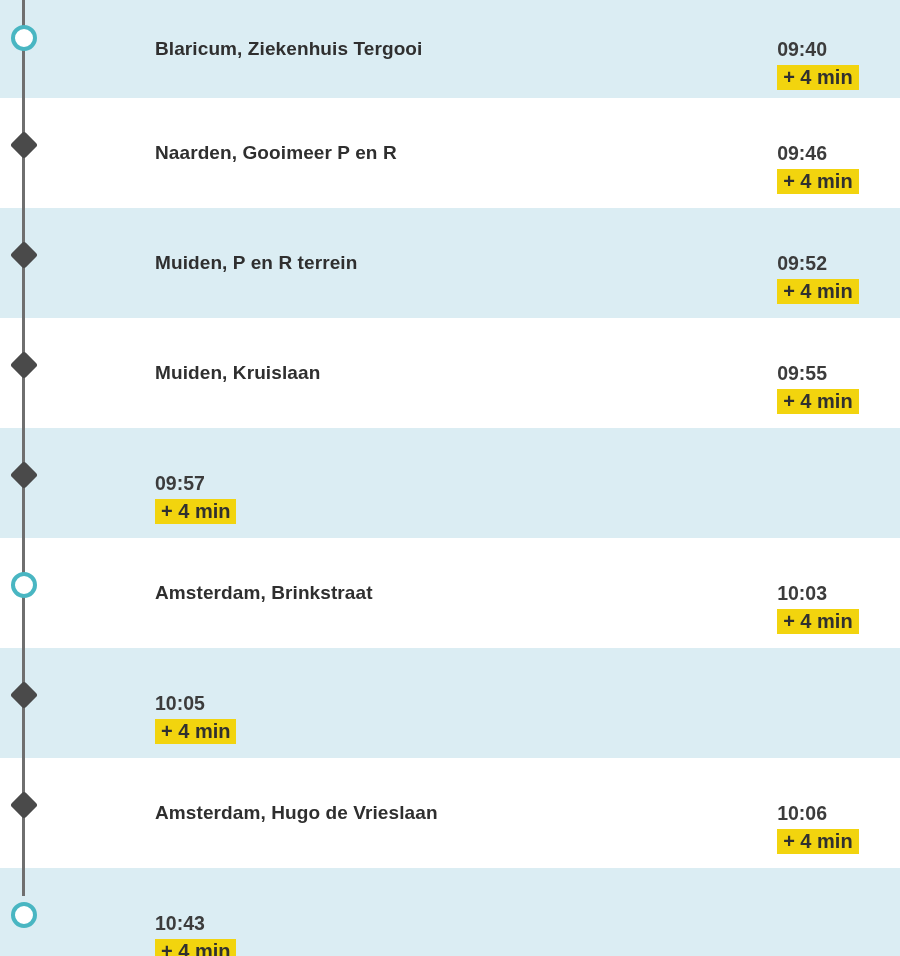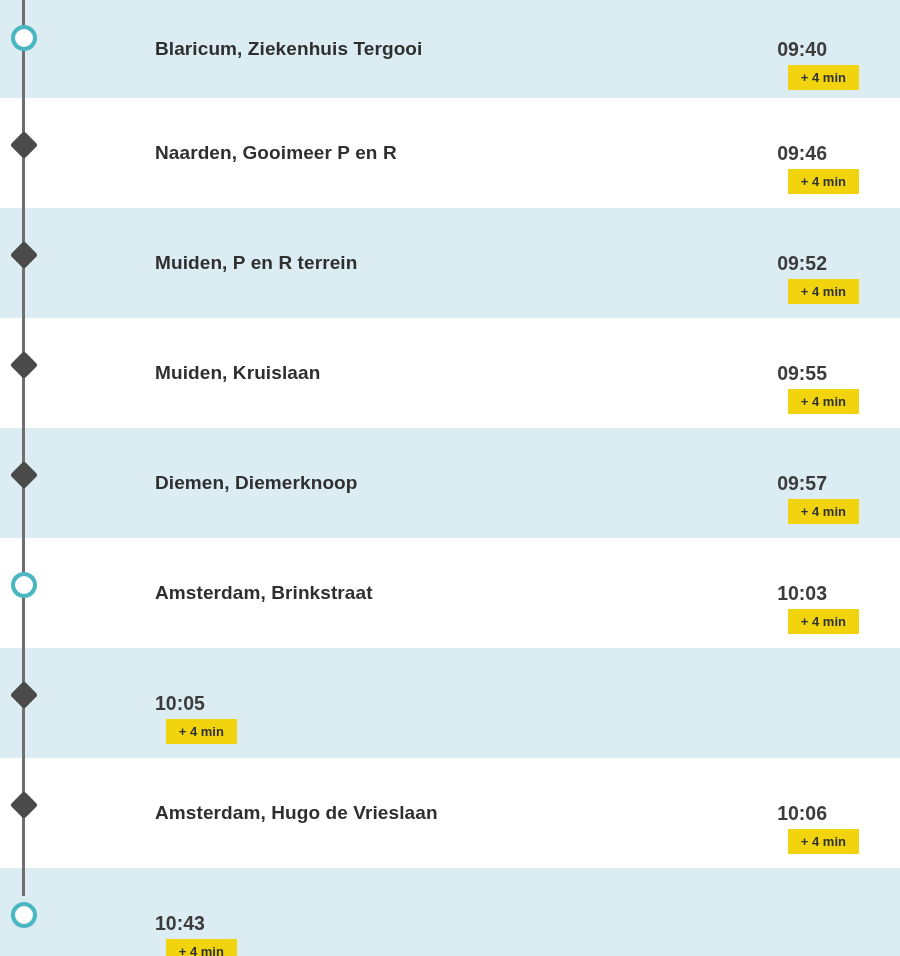--- a/index.html
+++ b/index.html
@@ -64,38 +64,38 @@
     font-size:19px;
     font-weight:600;
     color:var(--stop-text);
     letter-spacing:0.1px;
     white-space:nowrap;
     overflow:hidden;
   }
   .time-block{
     display:flex;
     flex-direction:column;
-    align-items:flex-end;
+    align-items:flex-start;
     transform:translateY(14px);
   }
   .time{
     font-size:19.5px;
     font-weight:600;
     color:var(--time-text);
     line-height:24px;
     margin-right:32px;
   }
   .delay-badge{
     margin-top:4px;
     background:var(--badge-bg);
     color:#303030;
-    font-size:13px;
+    font-size:20px;
     font-weight:600;
     line-height:21px;
-    padding:2px 13px;
+    padding:2px 6px;
     white-space:nowrap;
   }
 </style>
 </head>
 <body>
 
 <div class="page">
   <div class="rail"></div>
   <div class="rows" id="rows">
   <div class="stop-row">
@@ -129,21 +129,20 @@
     <span class="marker diamond"></span>
     <span class="stop-name">Muiden, Kruislaan</span>
     <span class="time-block">
       <span class="time">09:55</span>
       <span class="delay-badge">+ 4 min</span>
     </span>
   </div>
 
   <div class="stop-row">
     <span class="marker diamond"></span>
-    <span class="stop-name">Diemen, Diemerknoop</span>
     <span class="time-block">
       <span class="time">09:57</span>
       <span class="delay-badge">+ 4 min</span>
     </span>
   </div>
 
   <div class="stop-row">
     <span class="marker circle"></span>
     <span class="stop-name">Amsterdam, Brinkstraat</span>
     <span class="time-block">

